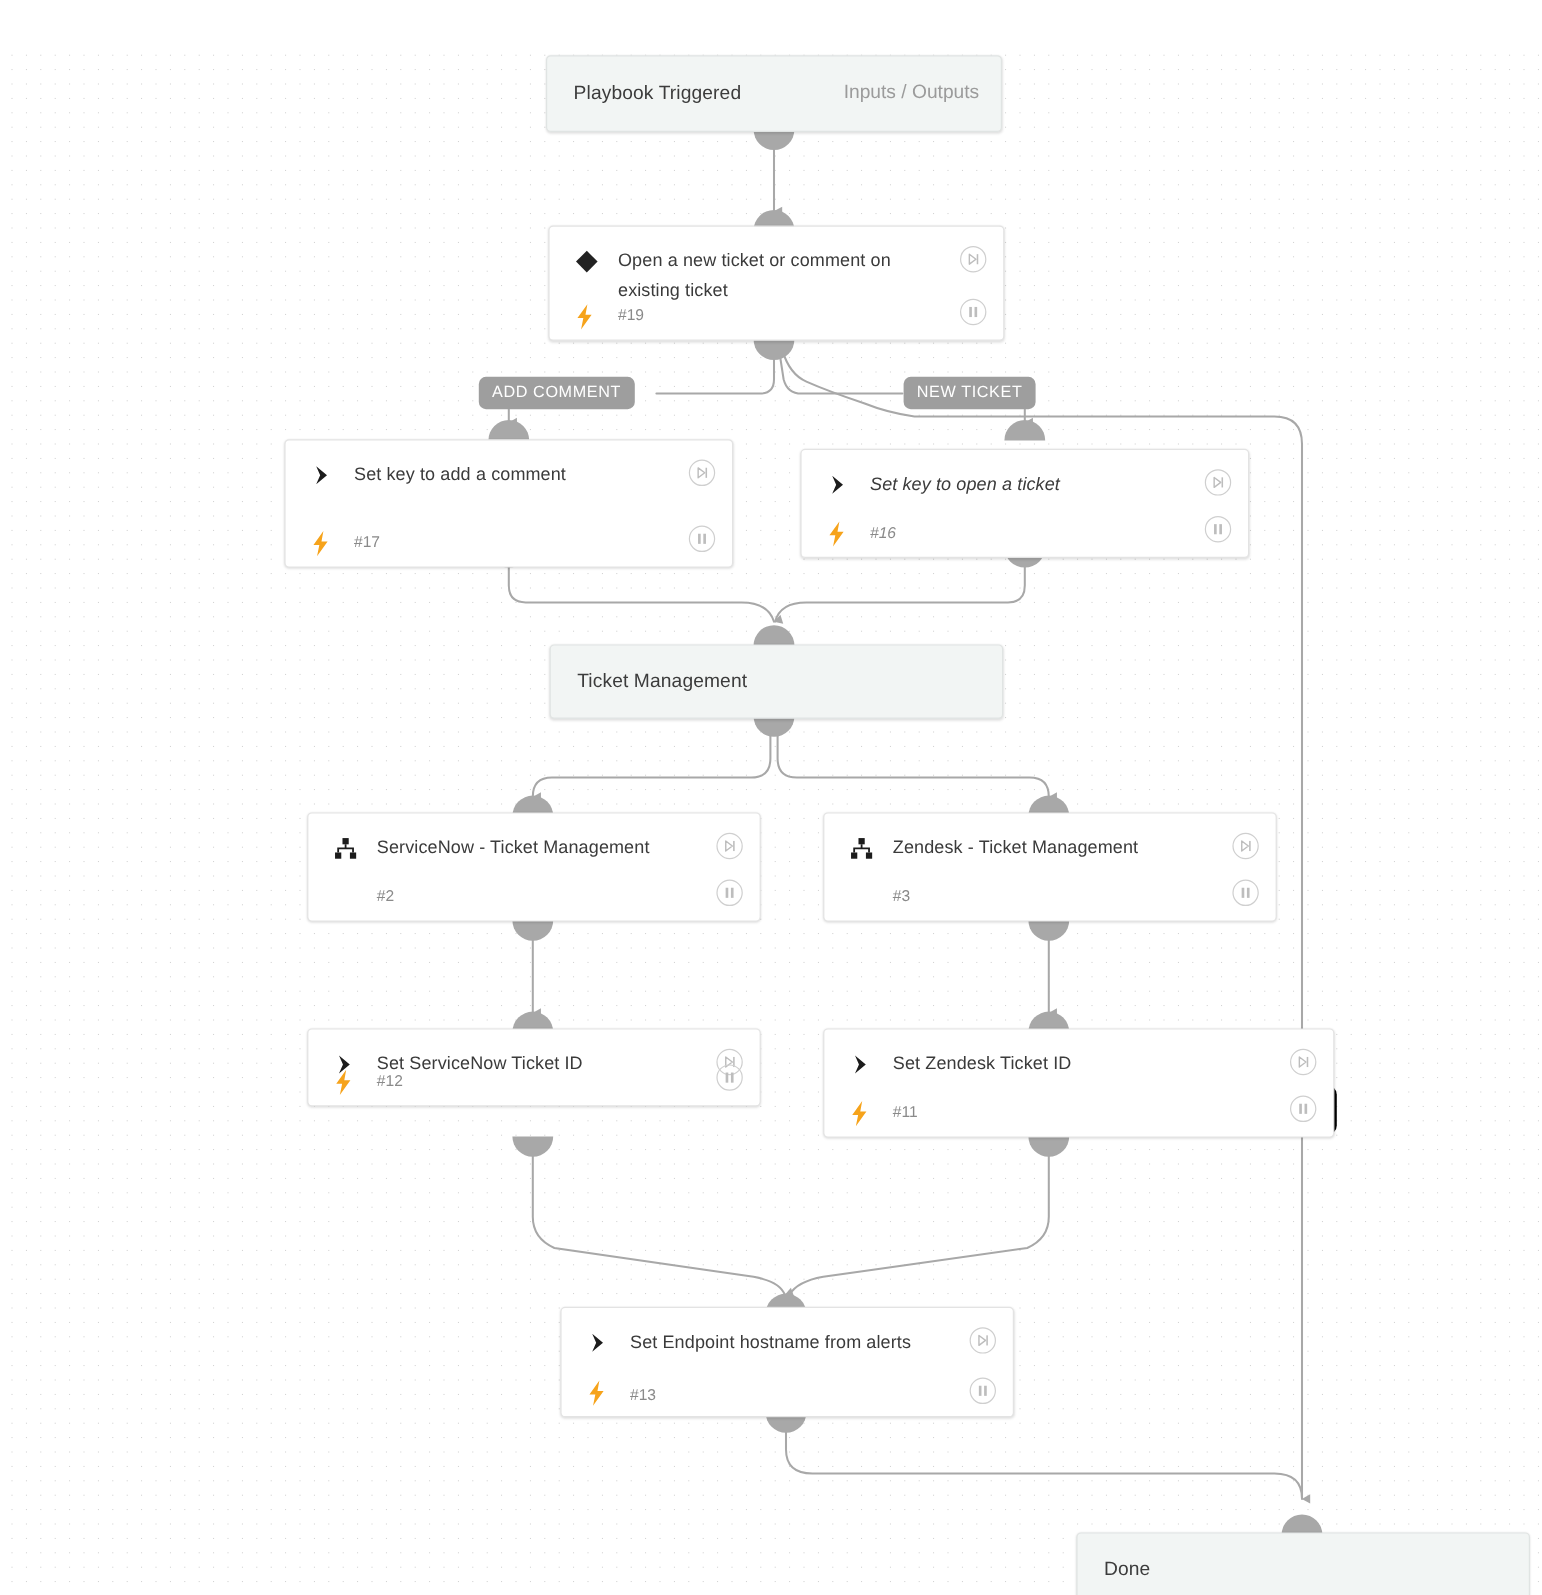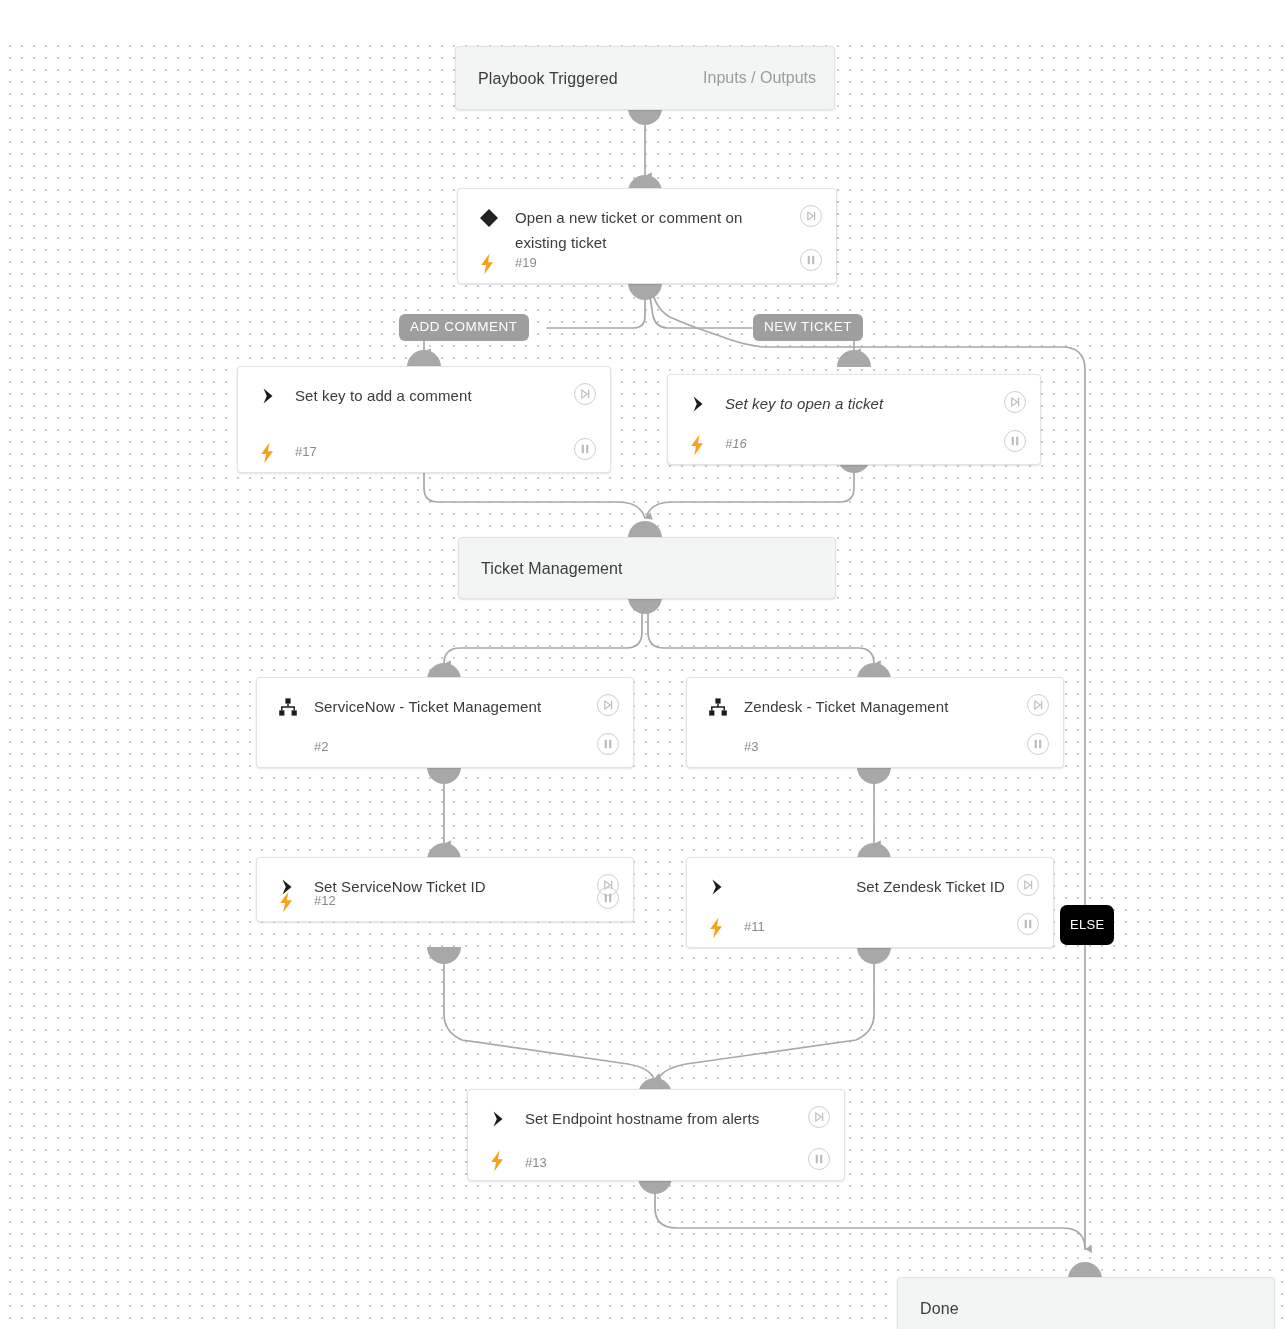--- a/index.html
+++ b/index.html
@@ -365,21 +365,21 @@
         </svg>
     </span>
     <span class="ctrl bottom">
       <svg viewBox="0 0 24 24">
           <rect x="8.4" y="7.4" width="2.4" height="9.2" fill="#bdbdbd"></rect>
           <rect x="13.2" y="7.4" width="2.4" height="9.2" fill="#bdbdbd"></rect>
         </svg>
     </span>
   </div>
 
-  <div class="node task" style="left:686px; top:821px; width:368px; height:91px;text-align:right;">
+  <div class="node task" style="left:686px; top:821px; width:426px; height:91px;">
     <svg class="type-icon" viewBox="0 0 22 22">
       <path d="M5.5 3.5 L14.5 11 L5.5 18.5 L8.8 11 Z" fill="#1c1c1c"></path>
     </svg>
     <svg class="bolt-icon" viewBox="0 0 18 22">
       <path d="M11.5 0.5 L3.2 12.1 L8.1 12.1 L6.2 21.5 L15.0 9.2 L9.9 9.2 Z" fill="#f6a31b"></path>
     </svg>
     <div class="node-title">Set Zendesk Ticket ID</div>
     <div class="node-sub">#11</div>
     <span class="ctrl top">
       <svg viewBox="0 0 24 24">

